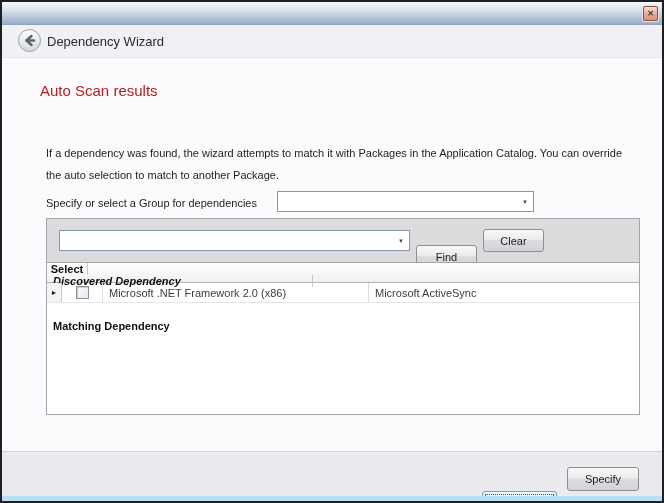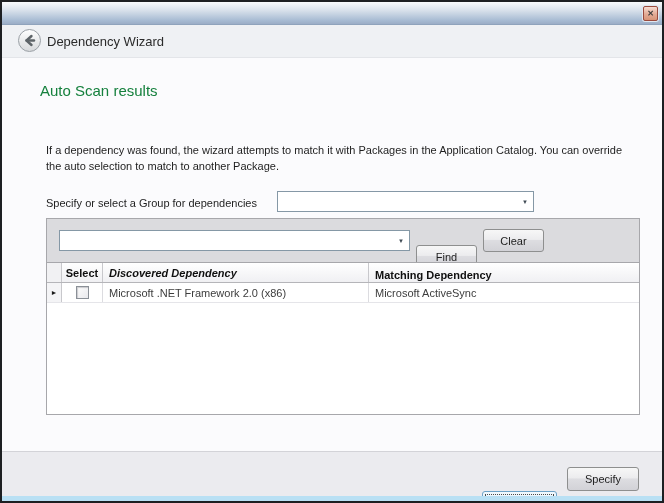--- a/index.html
+++ b/index.html
@@ -32,23 +32,23 @@
     border:1px solid #9aa0a6; border-radius:50%;
     background:linear-gradient(to bottom,#ffffff,#d7d9db);
     display:flex; align-items:center; justify-content:center;
   }
   .window-title {
     position:absolute; left:45px; top:0; height:33px;
     display:flex; align-items:center;
     font-size:13px; color:#2b2b2b;
   }
   
-  .page-heading { position:absolute; left:38px; top:80px; font-size:15px; color:#15803d; }
+  .page-heading { position:absolute; left:38px; top:80px; font-size:15px; color:#b91c1c; }
   .desc1 { position:absolute; left:44px; top:119px; font-size:11px; color:#1e1e1e; }
-  .desc2 { position:absolute; left:44px; top:140px; width:586px; font-size:11px; color:#1e1e1e; line-height:16px; }
+  .desc2 { position:absolute; left:44px; top:140px; width:586px; font-size:11px; color:#1e1e1e; line-height:22px; }
   .group-label { position:absolute; left:44px; top:195px; font-size:11px; color:#1e1e1e; }
   .combo {
     background:#fff; border:1px solid #8598a6; position:absolute;
   }
   .combo .arrow {
     position:absolute; right:5px; top:50%; transform:translateY(-50%);
     font-size:6px; color:#3f4a54; line-height:1;
   }
   .group-combo { left:275px; top:189px; width:257px; height:21px; }
   
@@ -67,25 +67,26 @@
   .clear-btn { position:absolute; left:436px; top:10px; width:61px; height:23px; }
   
   .grid {
     position:absolute; left:0; right:0; top:43px; bottom:0;
     background:#fff; border-top:1px solid #a7a7ab;
   }
   .grid-header {
     display:flex; height:20px; font-size:11px; font-weight:bold; color:#101010;
     background:linear-gradient(to bottom,#ffffff,#f0f0f3);
     border-bottom:1px solid #b5b5b9;
+    flex-direction:column;
   }
   .gh-corner { width:15px; background:#f1f1f3; border-right:1px solid #c8c8cc; }
   .gh-select { width:41px; display:flex; align-items:center; justify-content:center; border-right:1px solid #c8c8cc; }
   .gh-discovered { width:266px; display:flex; align-items:center; padding:0 6px; border-right:1px solid #c8c8cc;font-style:italic; }
-  .gh-matching { flex:1; display:flex; align-items:center; padding:12px 6px; }
+  .gh-matching { flex:1; display:flex; align-items:center; padding:12px 6px;margin-top:21px; }
   .grid-row { display:flex; height:20px; font-size:11px; color:#3d3d3d; border-bottom:1px solid #e5e5e9; }
   .gr-corner {
     width:15px; background:#f4f4f6; border-right:1px solid #c8c8cc;
     display:flex; align-items:center; justify-content:center;
     font-size:7px; color:#1a1a1a;
   }
   .gr-select { width:41px; display:flex; align-items:center; justify-content:center; border-right:1px solid #dcdce0; }
   .checkbox {
     width:13px; height:13px; border:1px solid #8a9097;
     background:linear-gradient(135deg,#fdfdfd,#e9e9ed);

